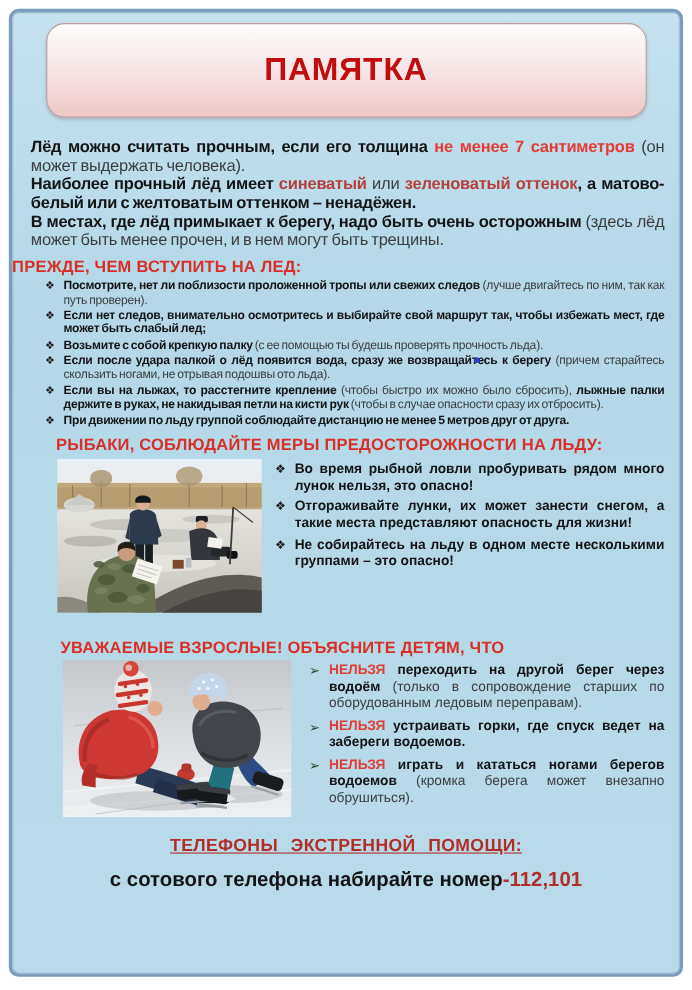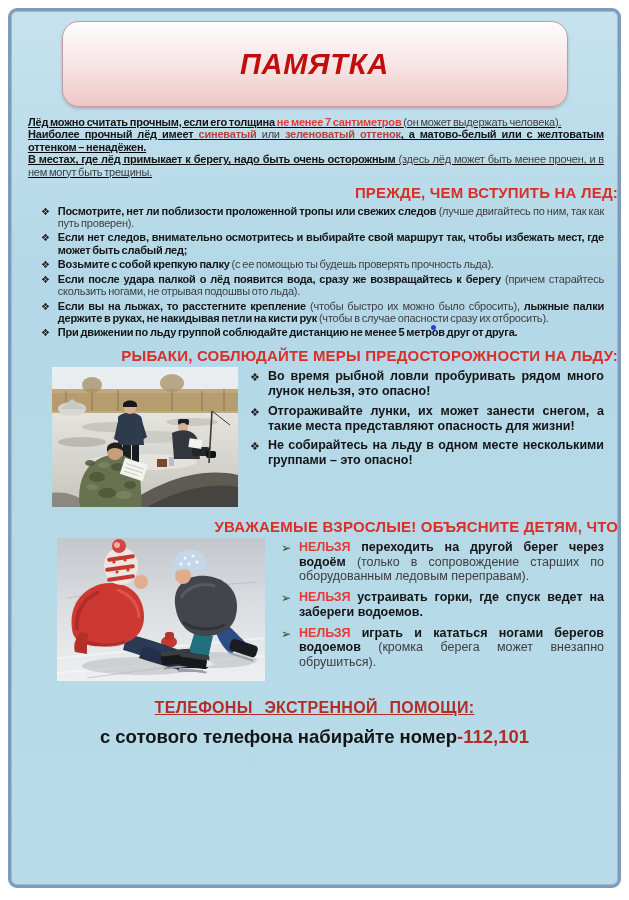--- a/index.html
+++ b/index.html
@@ -7,39 +7,39 @@
     width:629px;height:900px;position:relative;background:#ffffff;
     font-family:"Liberation Sans", sans-serif;overflow:hidden;
   }
   .frame{
     position:absolute;left:8px;top:8px;width:613px;height:880px;box-sizing:border-box;
     background:linear-gradient(#c6e2ee,#b4d8e7 30%,#b9dbe9);
     border:3px solid #7c9cbc;border-radius:9px;overflow:hidden;
     box-shadow:inset 0 0 0 1px #9db8cf;
   }
   .header-box{
-    margin:10px auto 0;width:506px;height:86px;box-sizing:border-box;
+    margin:10px auto 0;width:546px;height:86px;box-sizing:border-box;
     border-radius:17px;border:1px solid #c09d9d;
     background:linear-gradient(#fefcfc,#f6e3e3 55%,#eec6c6);
     box-shadow:0 2px 3px rgba(90,60,60,.25), inset 0 1px 0 #ffffff;
-    display:flex;flex-direction:column;align-items:center;justify-content:center;gap:3px;font-style:italic;
+    display:flex;flex-direction:column;align-items:center;justify-content:center;gap:3px;
   }
   .title{color:#c00d0d;font-weight:bold;font-size:29px;letter-spacing:.8px;line-height:1.05;text-align:center;}
-  .intro{margin:9px 14px 0 17px;text-align:justify;font-size:11px;line-height:1.13;
-    letter-spacing:-.2px;word-spacing:-1px;text-decoration:underline;}
+  .intro{margin:19px 14px 0 17px;text-align:justify;font-size:15px;line-height:1.13;
+    letter-spacing:-.2px;word-spacing:-1px;}
   .intro p{margin:0;}
   .run-b{font-weight:bold;color:#141414;}
   .run-n{font-weight:normal;color:#3d3d3d;}
   .run-r{font-weight:bold;color:#e43b35;}
   .run-r2{font-weight:bold;color:#b5403c;}
   .run-rd{font-weight:bold;color:#b12e28;}
-  .sec{color:#d92f28;font-weight:bold;font-size:15px;text-align:right;letter-spacing:.2px;line-height:1.1;}
+  .sec{color:#d92f28;font-weight:bold;font-size:15px;text-align:left;letter-spacing:.2px;line-height:1.1;}
   .sec1{margin-top:7px;}
   .sec2{margin-top:9px;padding-left:40px;}
-  .sec3{margin-top:12px;}
+  .sec3{margin-top:25px;padding-left:44px;}
   ul.blist{list-style:none;margin:3px 0 0;padding:0 14px 0 30px;}
   ul.blist li{display:flex;gap:8px;font-size:11px;line-height:1.13;letter-spacing:-.2px;word-spacing:-1px;
     text-align:justify;margin-bottom:2px;}
   .marker{flex:0 0 auto;font-size:10px;color:#1d1d1d;padding-top:1px;}
   .btext{flex:1 1 auto;}
   .row{display:flex;align-items:flex-start;}
   .row1{margin-top:3px;padding:0 14px 0 41px;gap:12px;}
   .row2{margin-top:2px;padding:0 14px 0 46px;gap:16px;}
   .photo{display:block;flex:0 0 auto;}
   ul.side{list-style:none;margin:2px 0 0;padding:0;flex:1 1 auto;}

